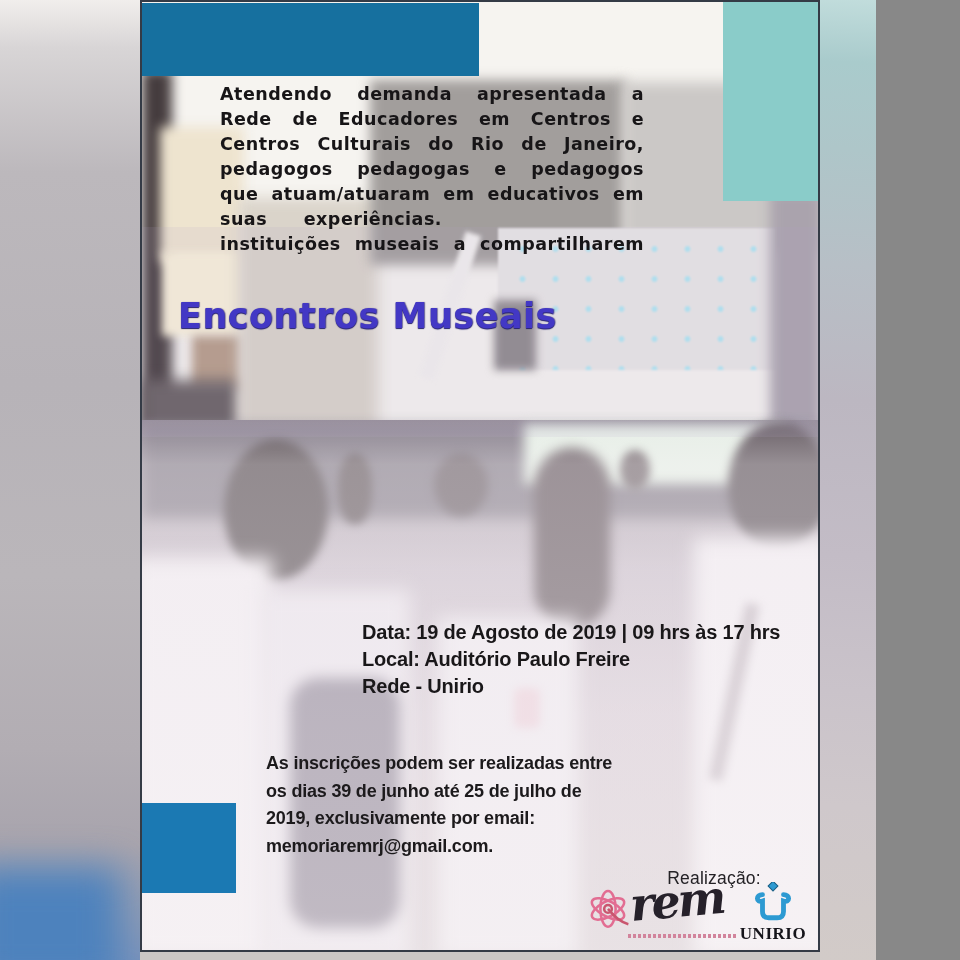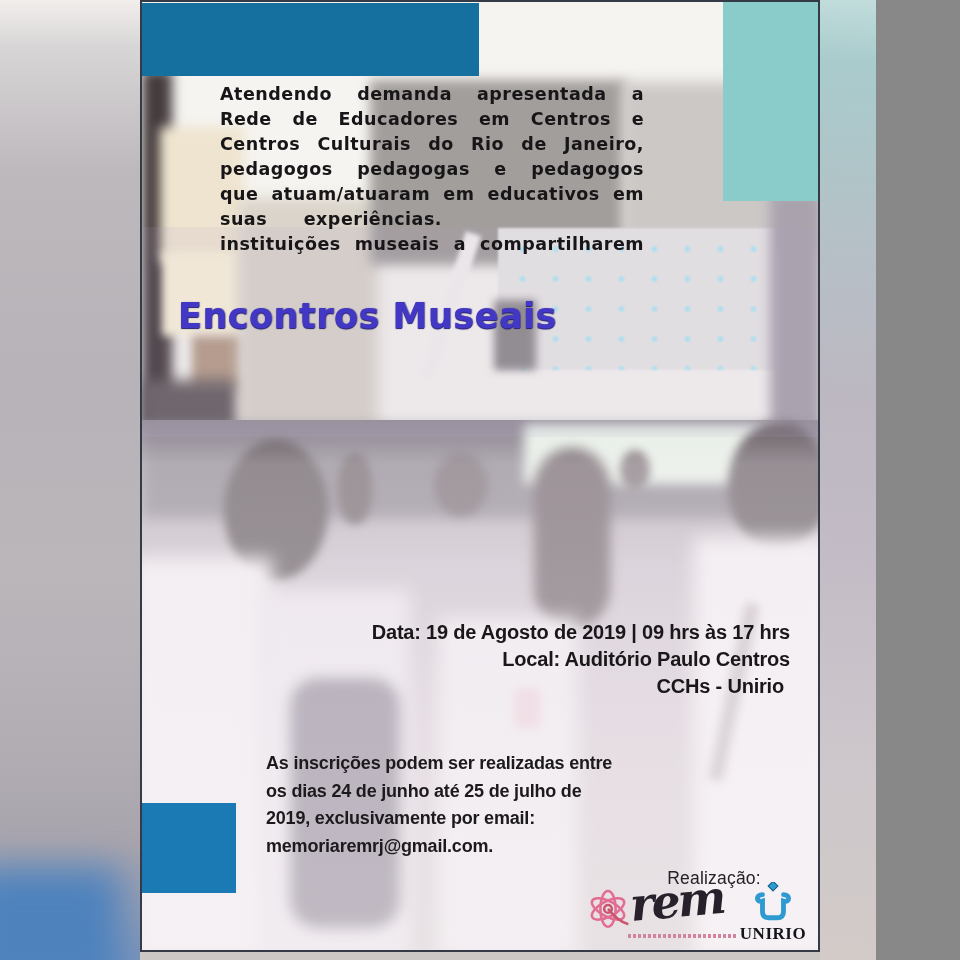--- a/index.html
+++ b/index.html
@@ -38,21 +38,21 @@
   .intro .ln.last{text-align-last:left;word-spacing:30px;}
   .title{left:36px;top:294px;width:560px;margin:0;
     font-family:"DejaVu Sans",sans-serif;font-weight:bold;font-size:35px;
     letter-spacing:.5px;color:#4338c5;
     text-shadow:0 1px 1px #241f6e,1px 0 1px rgba(36,31,110,.55);}
   .band{left:126px;top:355px;width:554px;height:71px;
     background:rgba(241,240,244,.92);box-shadow:0 1px 3px rgba(120,115,140,.25);}
   .subtitle{position:absolute;right:12px;top:0;line-height:71px;
     font-family:"DejaVu Sans",sans-serif;font-weight:bold;font-size:30px;
     letter-spacing:.5px;color:#5b4ec6;}
-  .details{left:220px;top:617px;width:428px;text-align:right;color:#191719;
+  .details{left:220px;top:617px;width:428px;color:#191719;
     font-weight:bold;font-size:20px;line-height:27px;letter-spacing:-.2px;}
   .details .ln3{padding-right:6px;}
   .registration{left:124px;top:748px;width:360px;color:#1c1a1c;
     font-weight:bold;font-size:18px;line-height:27.5px;letter-spacing:-.2px;}
   .credits-label{left:472px;top:850px;width:200px;text-align:center;
     font-weight:normal;font-size:17.5px;color:#242226;letter-spacing:.2px;margin-top:16px;}
   
   .rem{left:444px;top:880px;width:140px;height:66px;}
   .rem-script{position:absolute;left:44px;top:-8px;
     font-family:"DejaVu Serif",serif;font-style:italic;font-weight:bold;
@@ -120,27 +120,27 @@
       <div class="ln">pedagogos pedagogas e pedagogos</div>
       <div class="ln">que atuam/atuaram em educativos em</div>
       <div class="ln last">suas experiências.</div>
       <div class="ln">instituições museais a compartilharem</div>
     </div>
 
     <h1 class="s title">Encontros Museais</h1>
 
     <div class="s details">
       <div>Data: 19 de Agosto de 2019 | 09 hrs às 17 hrs</div>
-      <div>Local: Auditório Paulo Centros</div>
-      <div class="ln3">CCHs - Unirio</div>
+      <div>Local: Auditório Paulo Freire</div>
+      <div class="ln3">Rede - Unirio</div>
     </div>
 
     <div class="s registration">
       <div>As inscrições podem ser realizadas entre</div>
-      <div>os dias 24 de junho até 25 de julho de</div>
+      <div>os dias 39 de junho até 25 de julho de</div>
       <div>2019, exclusivamente por email:</div>
       <div>memoriaremrj@gmail.com.</div>
     </div>
 
     <div class="s credits-label">Realização:</div>
 
     <div class="s rem">
       <svg width="52" height="56" viewBox="0 0 40 44" style="position:absolute;left:-4px;top:4px;">
         <g fill="none" stroke="#e26d92" stroke-width="2">
           <ellipse cx="20" cy="18" rx="6" ry="14"></ellipse>

